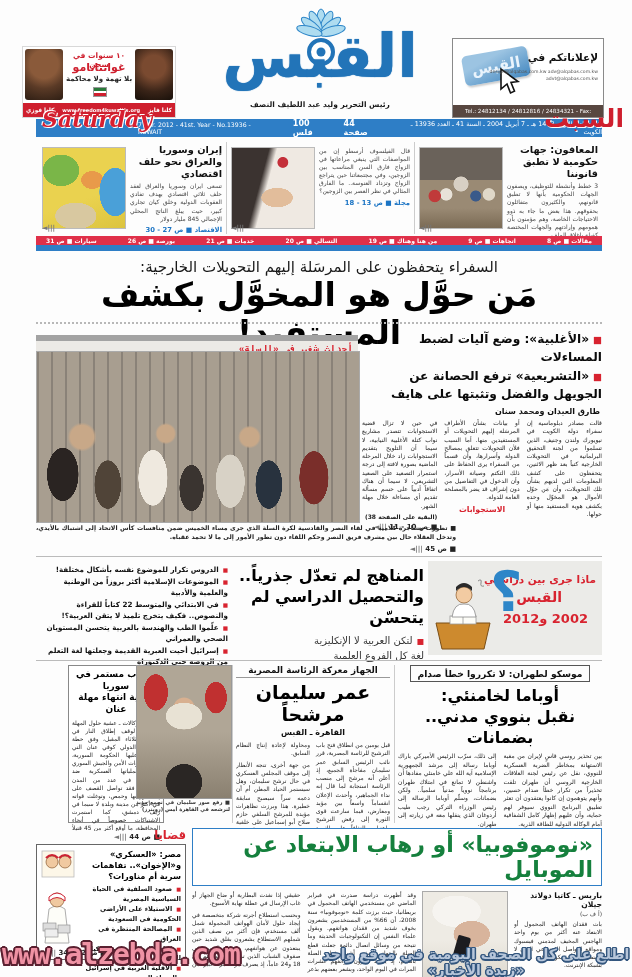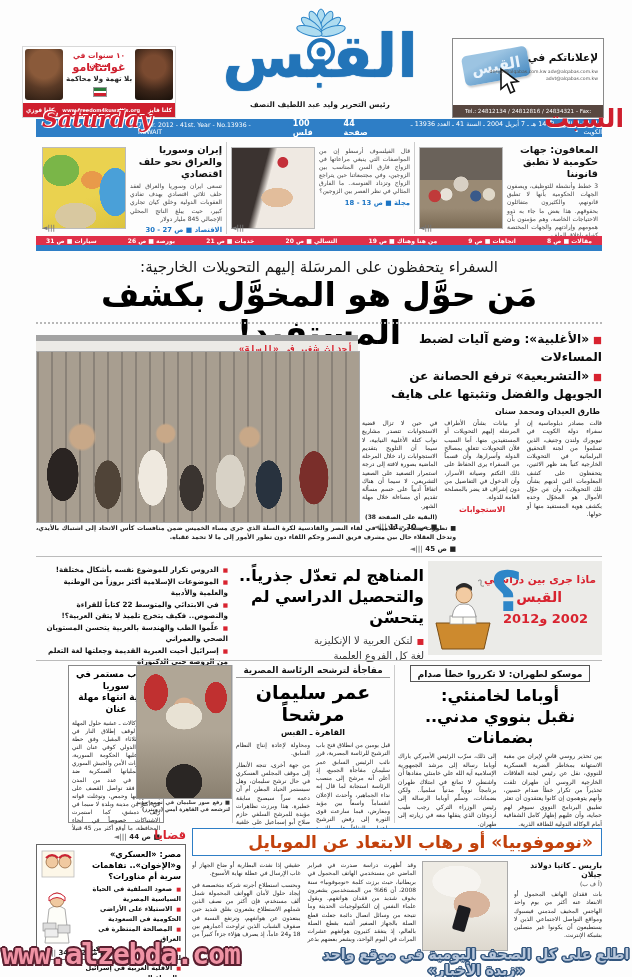--- a/index.html
+++ b/index.html
@@ -150,21 +150,21 @@
   .qadaya{left:36px;top:828px;width:150px;}
   .qa-label{font-size:11.5px;font-weight:900;color:#d8232f;text-align:right;}
   .qa-box{border:1px solid #666;margin-top:2px;padding:4px;box-sizing:border-box;height:116px;background:#fff;position:relative;}
   .qa-title{font-size:8.2px;font-weight:900;color:#000;line-height:1.35;margin-right:0;width:102px;}
   .qa-cart1{position:absolute;left:4px;top:4px;}
   .qa-cart2{position:absolute;left:2px;bottom:14px;}
   .qa-bullets{font-size:6.6px;font-weight:900;color:#111;line-height:1.5;margin-top:3px;margin-left:38px;}
   .qa-pref{position:absolute;left:6px;bottom:2px;}
   .nomo{left:192px;top:828px;width:410px;}
   .nomo-headbox{border:1.5px solid #2e7ec6;padding:3px 8px;background:#fff;}
-  .nomo-head{font-size:17px;font-weight:900;color:#c2410c;text-align:right;}
+  .nomo-head{font-size:22px;font-weight:900;color:#15803d;text-align:right;}
   .nomo-content{display:flex;gap:6px;margin-top:5px;}
   .nomo-colA{width:88px;flex:0 0 auto;}
   .nomo-by{font-size:7.6px;font-weight:900;color:#111;}
   .nomo-ag{font-size:6px;color:#444;margin-top:1px;}
   .nomo-b{font-size:5.9px;line-height:1.4;color:#222;margin-top:3px;text-align:justify;max-height:78px;overflow:hidden;}
   .sleep-img{width:84px;height:88px;flex:0 0 auto;border:1px solid #aaa;position:relative;background:
      radial-gradient(ellipse 30px 22px at 58% 48%,#d8b49c 0 60%,transparent 61%),
      radial-gradient(ellipse 40px 26px at 40% 22%,#f6f4f0 0 60%,transparent 61%),
      linear-gradient(180deg,#eeebe4 0 55%,#ddd8ce 100%);}
   .phone{position:absolute;width:13px;height:25px;background:#1c1c20;border-radius:2px;left:32px;top:44px;transform:rotate(16deg);}
@@ -351,21 +351,21 @@
     <div class="pref"><span>■ ص 44</span>
       <span class="arr">◄|||</span></div>
   </div>
 
   <div class="abs egypt-photo"></div>
   <div class="abs egypt-cap jt">■ رفع صور سليمان في تجمع مؤيد لترشحه في القاهرة أمس (رويترز)</div>
   <div class="abs vr1"></div>
   <div class="abs vr2"></div>
 
   <div class="abs egypt">
-    <div class="egy-kick">مفاجأة لترشحه الرئاسة المصرية</div>
+    <div class="egy-kick">الجهاز معركة الرئاسة المصرية</div>
     <div class="egy-head">عمر سليمان مرشحاً</div>
     <div class="egy-by">القاهرة ـ القبس</div>
     <div class="egy-body jt">
       <p style="margin:0 0 3px">قبل يومين من انطلاق فتح باب الترشيح للرئاسة المصرية، قرر نائب الرئيس السابق عمر سليمان مفاجأة الجميع، إذ أعلن أنه مرشح إلى منصب الرئاسة استجابة لما قال إنه نداء الجماهير، وأحدث الإعلان انقساماً واسعاً بين مؤيد ومعارض، فيما سارعت قوى الثورة إلى رفض الترشيح واعتباره التفافاً على الثورة ومحاولة لإعادة إنتاج النظام السابق.</p>
       <p style="margin:0">من جهة أخرى، تتجه الأنظار إلى موقف المجلس العسكري في حال ترشح سليمان، وهل سيستمر الحياد المعلن أم أن دعمه سراً سيصبح سابقة خطيرة. هذا وبرزت تظاهرات مؤيدة للمرشح السلفي حازم صلاح أبو إسماعيل على خلفية قضية جنسية والدته الأميركية، فيما لمحت مصادر قضائية لـ«القبس» أن استبعاده من سباق الرئاسة بات شبه مؤكد.</p>
     </div>
     <div class="pref"><span>■ ص 35</span>
       <span class="arr">◄|||</span></div>
   </div>
 

